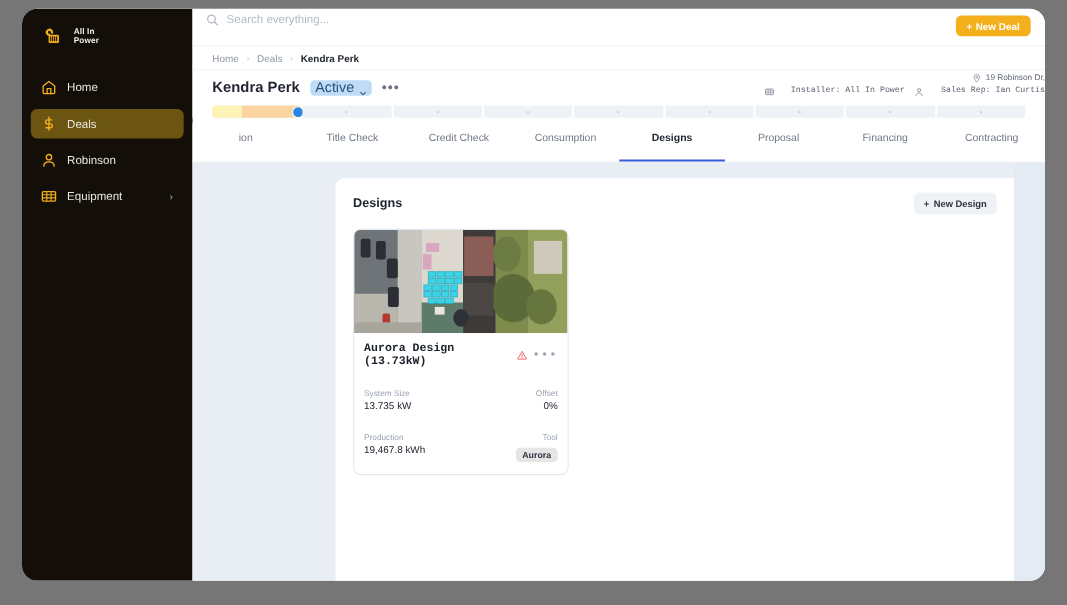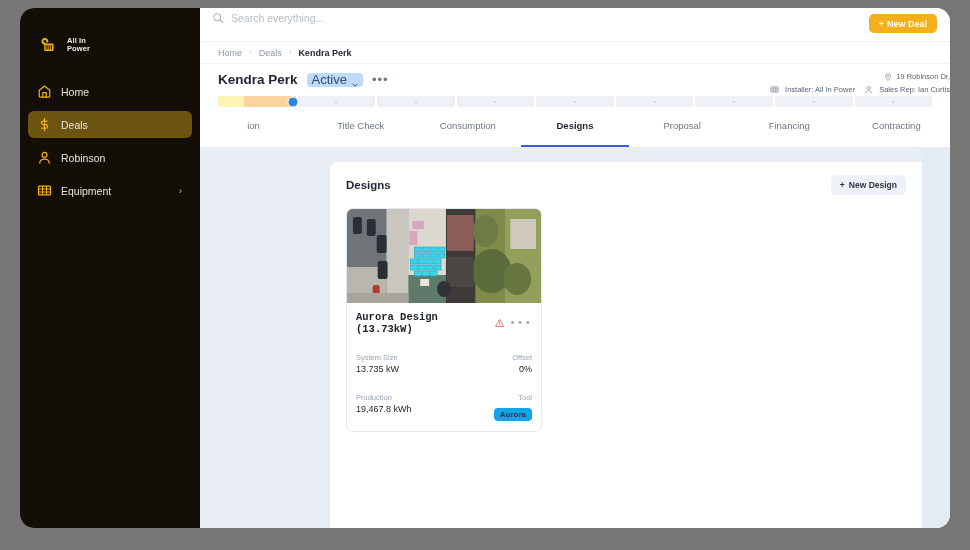--- a/index.html
+++ b/index.html
@@ -16,24 +16,24 @@
     left: 20px; top: 8px;
     width: 930px; height: 520px;
     border-radius: 14px;
     overflow: hidden;
     background: #ffffff;
     display: flex;
   }
 
   
   #sidebar {
-    width: 180px;
+    width: 155px;
     background: #130f08;
     flex-shrink: 0;
-    padding-top: 16px;
+    padding-top: 4px;
   }
   .logo-row {
     display: flex; align-items: center; gap: 5px;
     padding: 8px 0 0 18px;
     height: 34px;
   }
   .logo-mark { width: 24px; height: 17px; flex-shrink: 0; }
   .logo-text {
     color: #f2f0ec; font-size: 7.5px; font-weight: bold;
     line-height: 8.5px; letter-spacing: .1px;
@@ -101,29 +101,29 @@
   #deal-name { font-size: 13.5px; font-weight: bold; color: #1f2430; }
   #status-pill {
     background: #bedcf7; color: #2b4f74;
     border-radius: 4px; height: 14px; padding: 0 5px;
     font-size: 13px; display: flex; align-items: flex-end; gap: 5px;
     cursor: pointer;
   }
   #deal-dots { color: #6b7280; font-size: 13px; letter-spacing: 1px; cursor: pointer; }
 
   #meta {
-    position: absolute; right: 0px; top: 6px;
+    position: absolute; right: 0px; top: 0;
     text-align: right; white-space: nowrap;
   }
   .meta-line {
     display: flex; justify-content: flex-end; align-items: center;
     gap: 4px; font-size: 7.5px; color: #5b6270; line-height: 13px;
   }
   .meta-line + .meta-line { gap: 9px; }
-  .meta-item { display: flex; align-items: center; gap: 6px; }
+  .meta-item { display: flex; align-items: center; gap: 15px; font-family: Liberation Mono, monospace; }
 
   
   #stage-bar {
     display: flex; height: 11px; margin: 9px 0 0 0;
     border-radius: 3px; overflow: visible;
   }
   .stage-seg {
     flex: 1; background: #eef1f6; margin-right: 2px;
     position: relative; display: flex; align-items: center; justify-content: center;
   }
@@ -189,21 +189,21 @@
   #design-thumb { height: 94px; position: relative; overflow: hidden; }
   .card-body { padding: 8px 9px 10px 9px; }
   .card-title-row { display: flex; align-items: center; gap: 5px; font-family: Liberation Mono, monospace; }
   #design-title { font-size: 10.5px; font-weight: bold; color: #1b2029; }
   #design-dots { margin-left: auto; color: #9aa2b1; font-size: 11px; letter-spacing: 1px; cursor: pointer; }
   .kv-row { display: flex; justify-content: space-between; margin-top: 7px; }
   .kv-lab { font-size: 7.5px; color: #9aa2b1; line-height: 10px; margin-top: 11px; }
   .kv-val { font-size: 9px; color: #20252f; line-height: 12px; }
   .kv-col.r { text-align: right; }
   #tool-badge {
-    background: #0ea5e9; color: #2e3542;
+    background: #e5e5e5; color: #2e3542;
     border-radius: 4px; padding: 2px 6px;
     font-size: 8px; font-weight: bold; display: inline-block; margin-top: 1px;
   }
   .scroll-strip {
     position: absolute; right: 0; top: 0; bottom: 0;
     width: 28px; background: #e5ebf3;
   }
 </style>
 </head>
 <body>
@@ -363,20 +363,21 @@
           </div>
         <div class="stage-seg">
             <span class="stage-dot-mini"></span>
           </div>
       </div>
     </div>
 
     <div id="tabs">
       <div class="tab">ion</div>
       <div class="tab">Title Check</div>
+      <div class="tab">Credit Check</div>
       <div class="tab">Consumption</div>
       <div class="tab active">Designs</div>
       <div class="tab">Proposal</div>
       <div class="tab">Financing</div>
       <div class="tab">Contracting</div>
     </div>
 
     <div id="body">
       <div id="body-spacer"></div>
 

